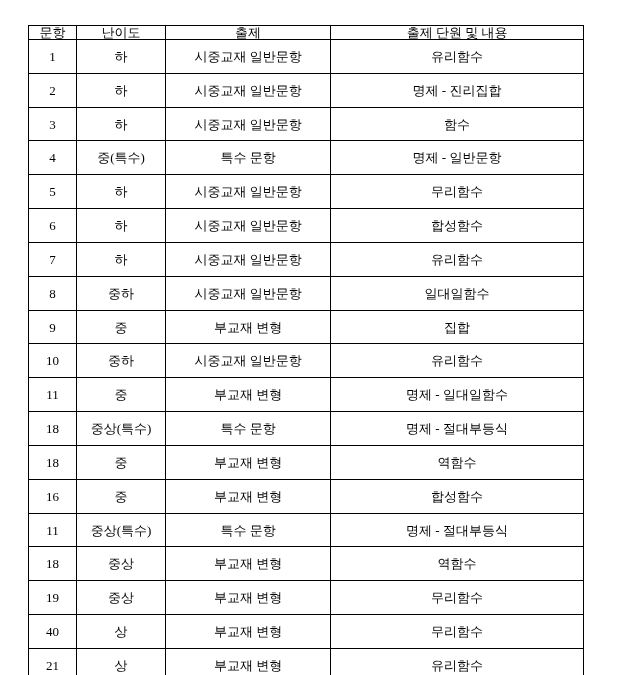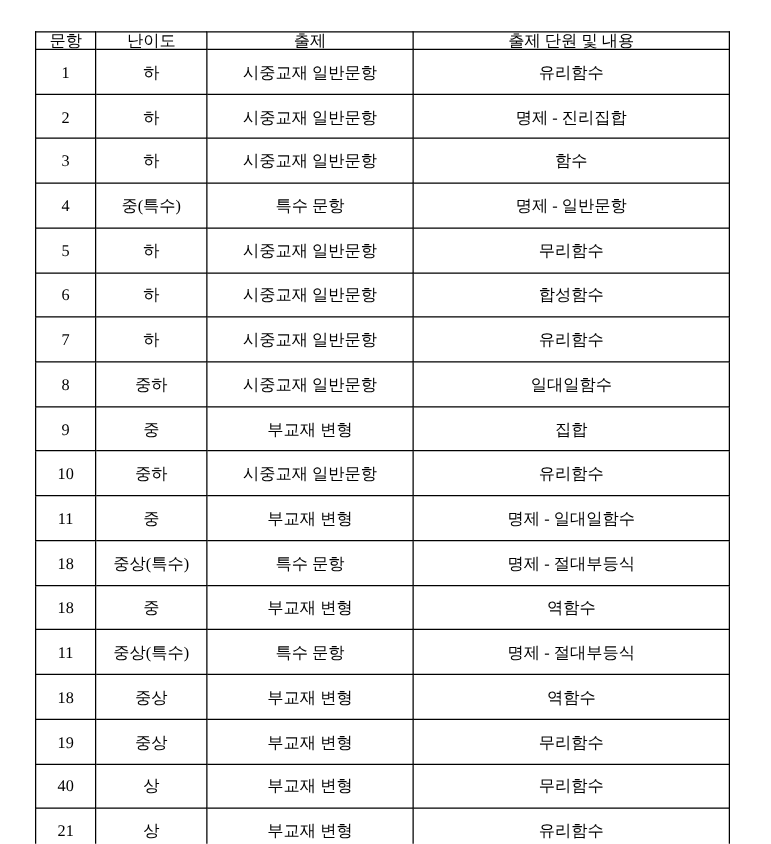--- a/index.html
+++ b/index.html
@@ -131,20 +131,26 @@
         <td>특수 문항</td>
         <td>명제 - 절대부등식</td>
       </tr>
       <tr>
         <td>18</td>
         <td>중</td>
         <td>부교재 변형</td>
         <td>역함수</td>
       </tr>
       <tr>
+        <td>16</td>
+        <td>중</td>
+        <td>부교재 변형</td>
+        <td>합성함수</td>
+      </tr>
+      <tr>
         <td>11</td>
         <td>중상(특수)</td>
         <td>특수 문항</td>
         <td>명제 - 절대부등식</td>
       </tr>
       <tr>
         <td>18</td>
         <td>중상</td>
         <td>부교재 변형</td>
         <td>역함수</td>

